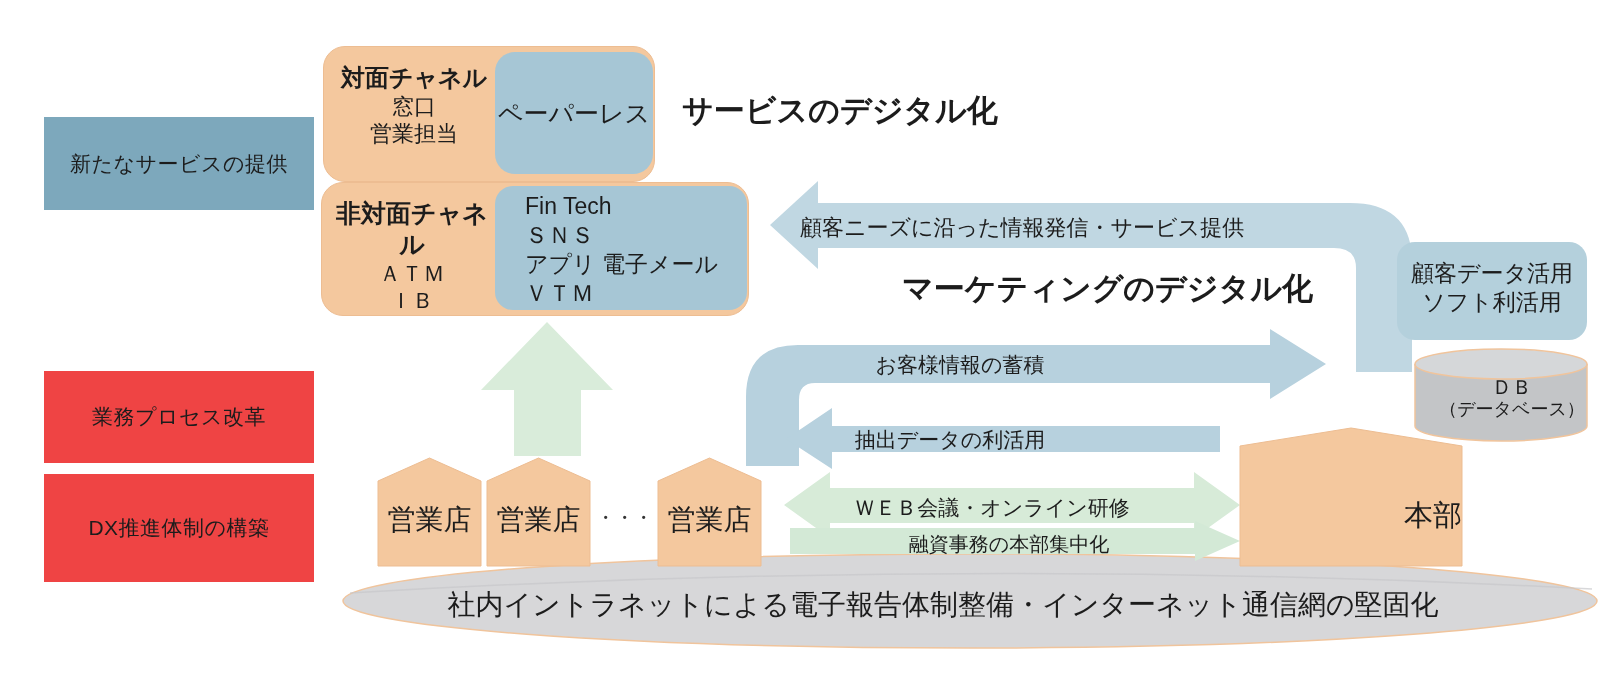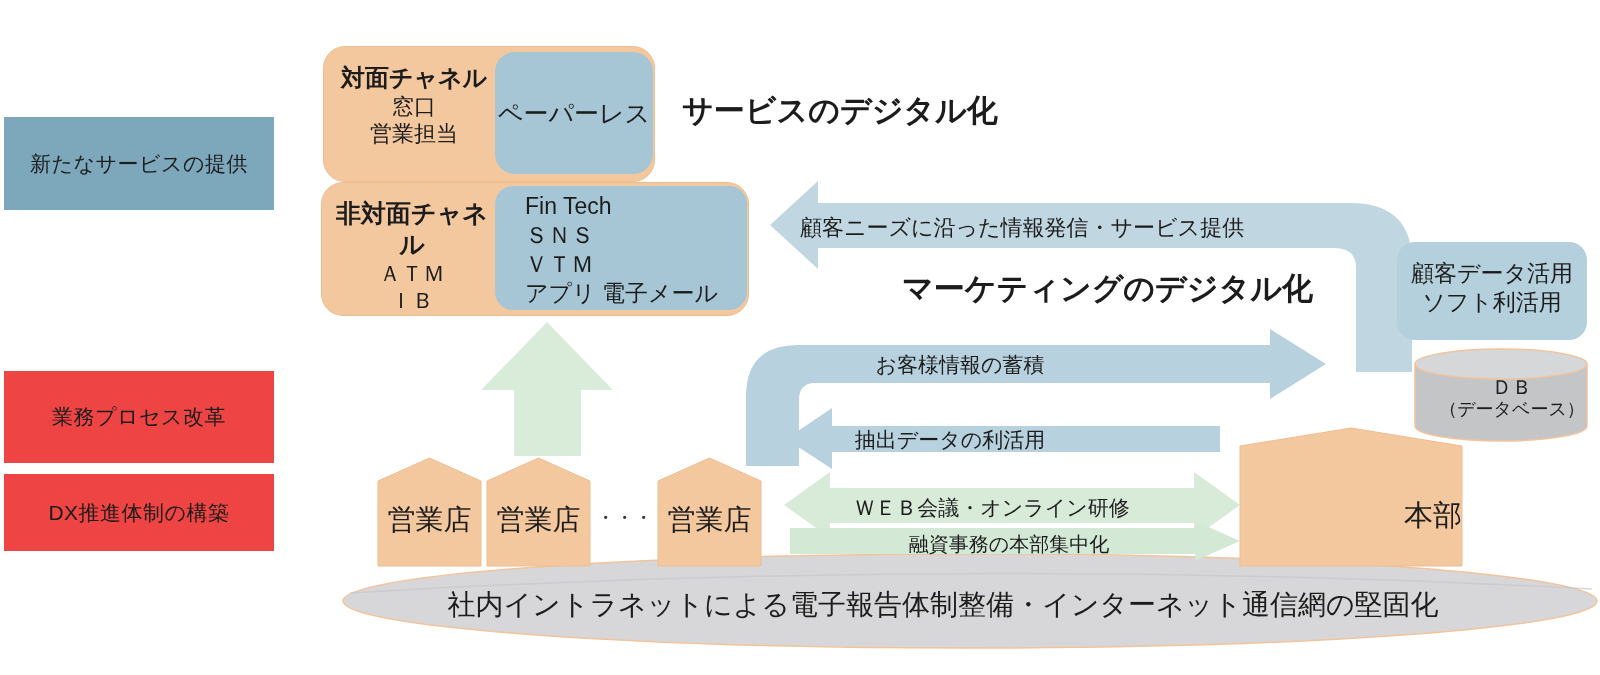--- a/index.html
+++ b/index.html
@@ -3,21 +3,21 @@
 <meta charset="utf-8">
 <style>
   html,body{margin:0;padding:0;background:#ffffff;}
   #stage{
     position:relative;width:1600px;height:675px;overflow:hidden;background:#ffffff;
     font-family:"Liberation Sans","DejaVu Sans",sans-serif;color:#1c1c1c;
   }
   #shapes{position:absolute;left:0;top:0;}
   .abs{position:absolute;}
   .center{display:flex;align-items:center;justify-content:center;text-align:center;}
-  .pillar{width:270px;font-size:21px;letter-spacing:0.5px;}
+  .pillar{width:270px;font-size:21px;letter-spacing:0.5px;margin-left:40px;}
   .pillar.blue{background:#7da8bc;}
   .pillar.green{background:#ef4444;}
   .obox{background:#f4c89e;border:1px solid #edbd92;border-radius:22px;}
   .bbox{background:#a6c6d5;border-radius:20px;}
   .chan-text{text-align:center;}
   .chan-title{font-weight:bold;font-size:24px;line-height:31px;}
   .chan-item{font-size:22px;line-height:27px;}
   .tag-lines{font-size:23px;line-height:29px;text-align:left;}
   .heading{font-weight:bold;font-size:31px;white-space:nowrap;}
   .alabel{text-align:center;white-space:nowrap;}
@@ -59,41 +59,41 @@
     <path d="M 1415 364 L 1415 426 A 86 15 0 0 0 1587 426 L 1587 364" fill="#c3c5c7" stroke="#f0c49c" stroke-width="1.5"></path>
     <ellipse cx="1501" cy="364" rx="86" ry="15" fill="#d5d7d9" stroke="#f0c49c" stroke-width="1.5"></ellipse>
   </svg>
 
   <div class="abs center pillar blue" style="left:4px;top:117px;height:93px;">
     <span>新たなサービスの提供</span>
   </div>
   <div class="abs center pillar green" style="left:4px;top:371px;height:92px;">
     <span>業務プロセス改革</span>
   </div>
-  <div class="abs center pillar green" style="left:4px;top:474px;height:77px;">
+  <div class="abs center pillar green" style="left:4px;top:474px;height:108px;">
     <span>DX推進体制の構築</span>
   </div>
 
   <div class="abs obox" style="left:323px;top:46px;width:330px;height:134px;"></div>
   <div class="abs bbox center" style="left:495px;top:52px;width:158px;height:122px;font-size:25px;">
     <span>ペーパーレス</span>
   </div>
   <div class="abs chan-text" style="left:328px;top:62px;width:172px;">
     <div class="chan-title">対面チャネル</div>
     <div class="chan-item">窓口</div>
     <div class="chan-item">営業担当</div>
   </div>
 
   <div class="abs obox" style="left:321px;top:182px;width:426px;height:132px;"></div>
   <div class="abs bbox" style="left:495px;top:186px;width:252px;height:124px;border-radius:18px;">
     <div class="tag-lines" style="padding:6px 0 0 30px;">
       <div>Fin Tech</div>
       <div>ＳＮＳ</div>
+      <div>アプリ 電子メール</div>
       <div>ＶＴＭ</div>
-      <div>アプリ 電子メール</div>
     </div>
   </div>
   <div class="abs chan-text" style="left:326px;top:198px;width:172px;">
     <div class="chan-title" style="font-size:25px;">非対面チャネル</div>
     <div class="chan-item">ＡＴＭ</div>
     <div class="chan-item">ＩＢ</div>
   </div>
 
   <div class="abs heading" style="left:682px;top:90px;">サービスのデジタル化</div>
   <div class="abs heading" style="left:902px;top:268px;">マーケティングのデジタル化</div>

